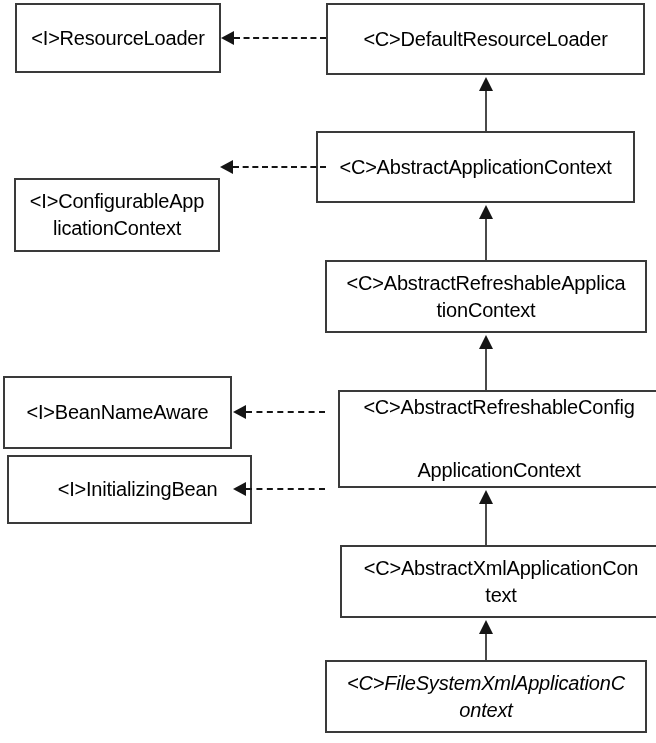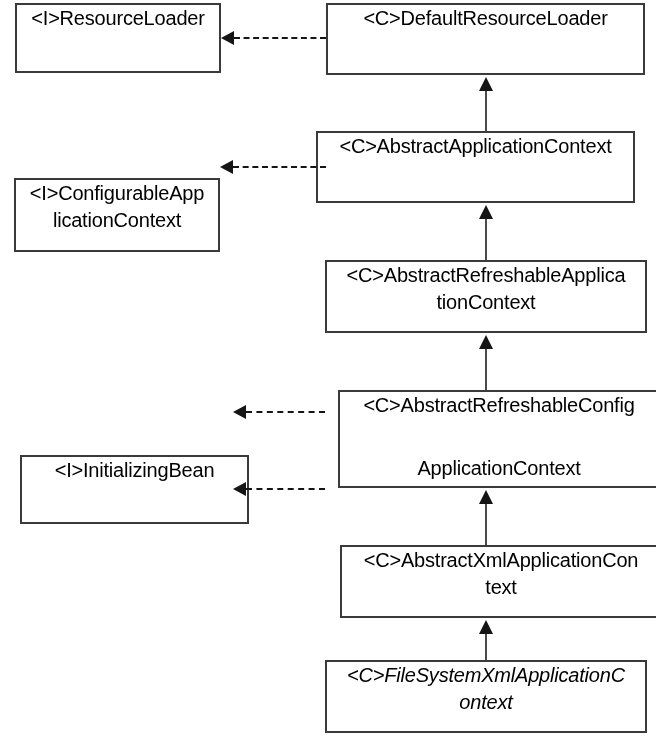--- a/index.html
+++ b/index.html
@@ -16,20 +16,21 @@
     overflow: hidden;
   }
   .node {
     position: absolute;
     border: 2px solid #3a3a3a;
     background: #ffffff;
     color: #000000;
     display: flex;
     flex-direction: column;
     align-items: center;
+    justify-content: center;
     text-align: center;
     font-size: 20px;
     box-sizing: content-box;
   }
   .node .line {
     white-space: nowrap;
     line-height: 27px;
     letter-spacing: -0.2px;
   }
   
@@ -61,21 +62,21 @@
     border-right: 13px solid #151515;
   }
 
   
   #n-resource-loader            { left: 15px;  top: 3px;   width: 202px; height: 66px; }
   #n-default-resource-loader    { left: 326px; top: 3px;   width: 315px; height: 68px; }
   #n-configurable-app-ctx       { left: 14px;  top: 130px; width: 202px; height: 70px; margin-top: 48px; }
   #n-abstract-app-ctx           { left: 316px; top: 131px; width: 315px; height: 68px; }
   #n-abstract-refreshable-ctx   { left: 325px; top: 260px; width: 318px; height: 69px; }
   #n-bean-name-aware            { left: 3px;   top: 376px; width: 225px; height: 69px; }
-  #n-initializing-bean          { left: 20px;   top: 455px; width: 225px; height: 65px; }
+  #n-initializing-bean          { left: 7px;   top: 455px; width: 225px; height: 65px; padding-left: 16px; }
   #n-abstract-refr-config-ctx   { left: 338px; top: 390px; width: 318px; height: 94px; gap: 36px; }
   #n-abstract-xml-ctx           { left: 340px; top: 545px; width: 318px; height: 69px; }
   #n-filesystem-xml-ctx         { left: 325px; top: 660px; width: 318px; height: 69px; font-style: italic; }
 
   
   #s1-line { left: 485px; top: 90px;  height: 41px; }
   #s1-head { left: 479px; top: 77px; }
   #s2-line { left: 485px; top: 218px; height: 42px; }
   #s2-head { left: 479px; top: 205px; }
   #s3-line { left: 485px; top: 348px; height: 42px; }
@@ -115,20 +116,23 @@
 
   <div class="node" id="n-abstract-app-ctx">
     <div class="line">&lt;C&gt;AbstractApplicationContext</div>
   </div>
 
   <div class="node" id="n-abstract-refreshable-ctx">
     <div class="line">&lt;C&gt;AbstractRefreshableApplica</div>
     <div class="line">tionContext</div>
   </div>
 
+  <div class="node" id="n-bean-name-aware">
+    <div class="line">&lt;I&gt;BeanNameAware</div>
+  </div>
 
   <div class="node" id="n-initializing-bean">
     <div class="line">&lt;I&gt;InitializingBean</div>
   </div>
 
   <div class="node" id="n-abstract-refr-config-ctx">
     <div class="line">&lt;C&gt;AbstractRefreshableConfig</div>
     <div class="line">ApplicationContext</div>
   </div>
 

